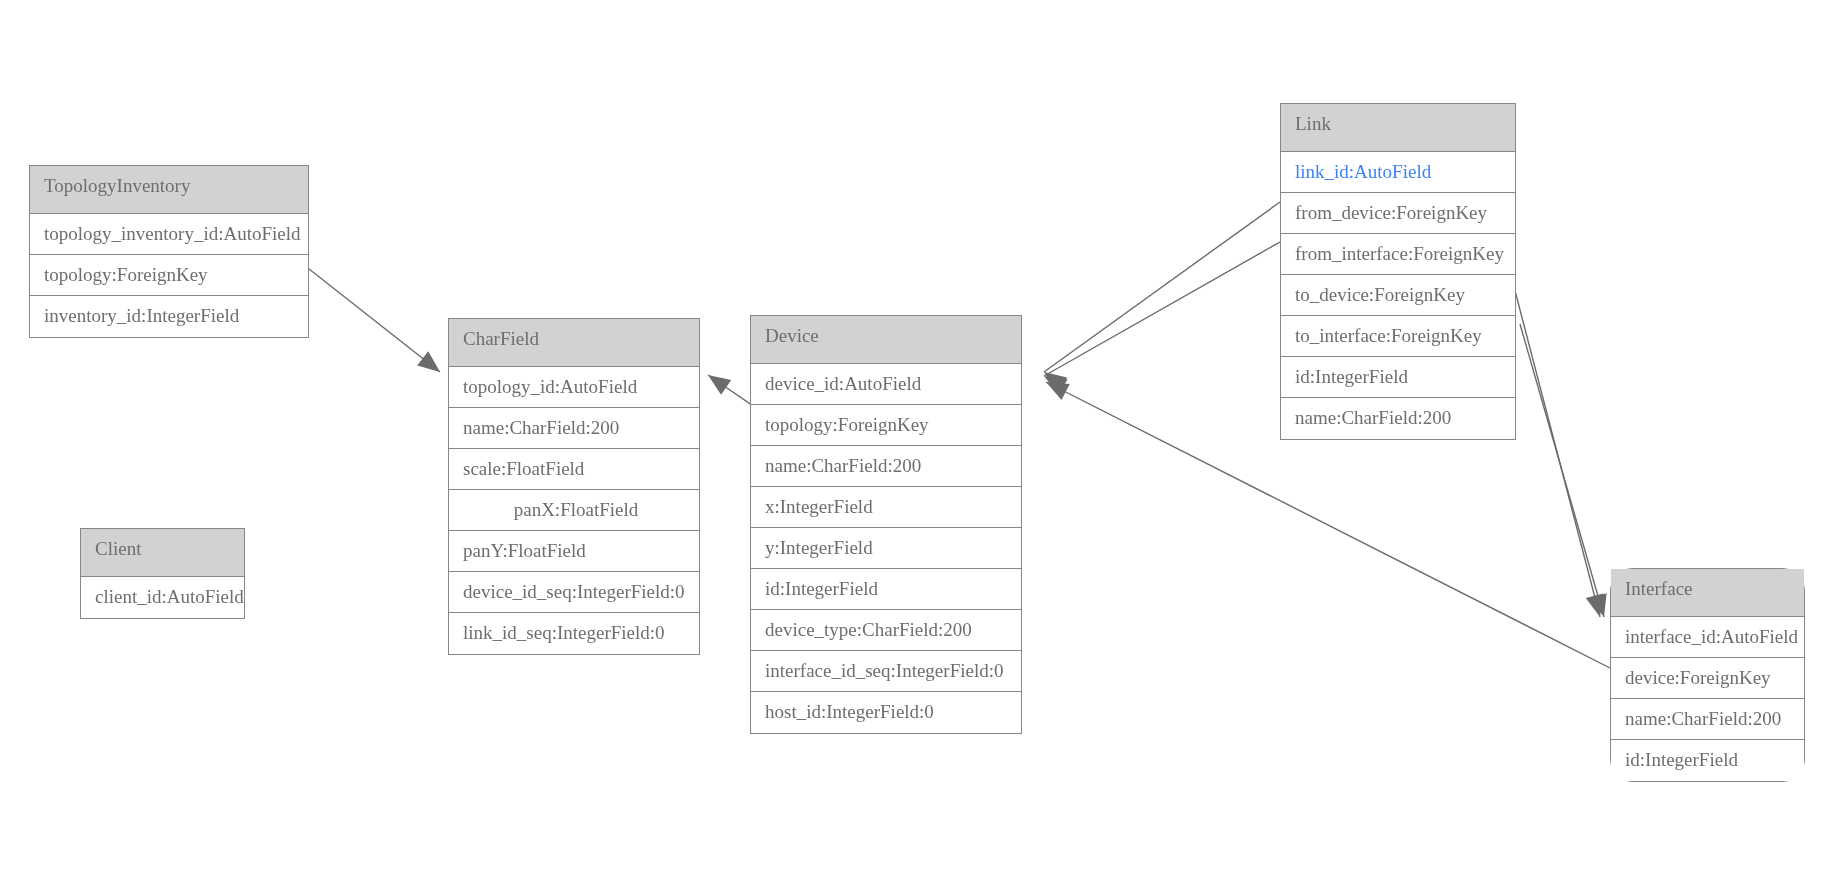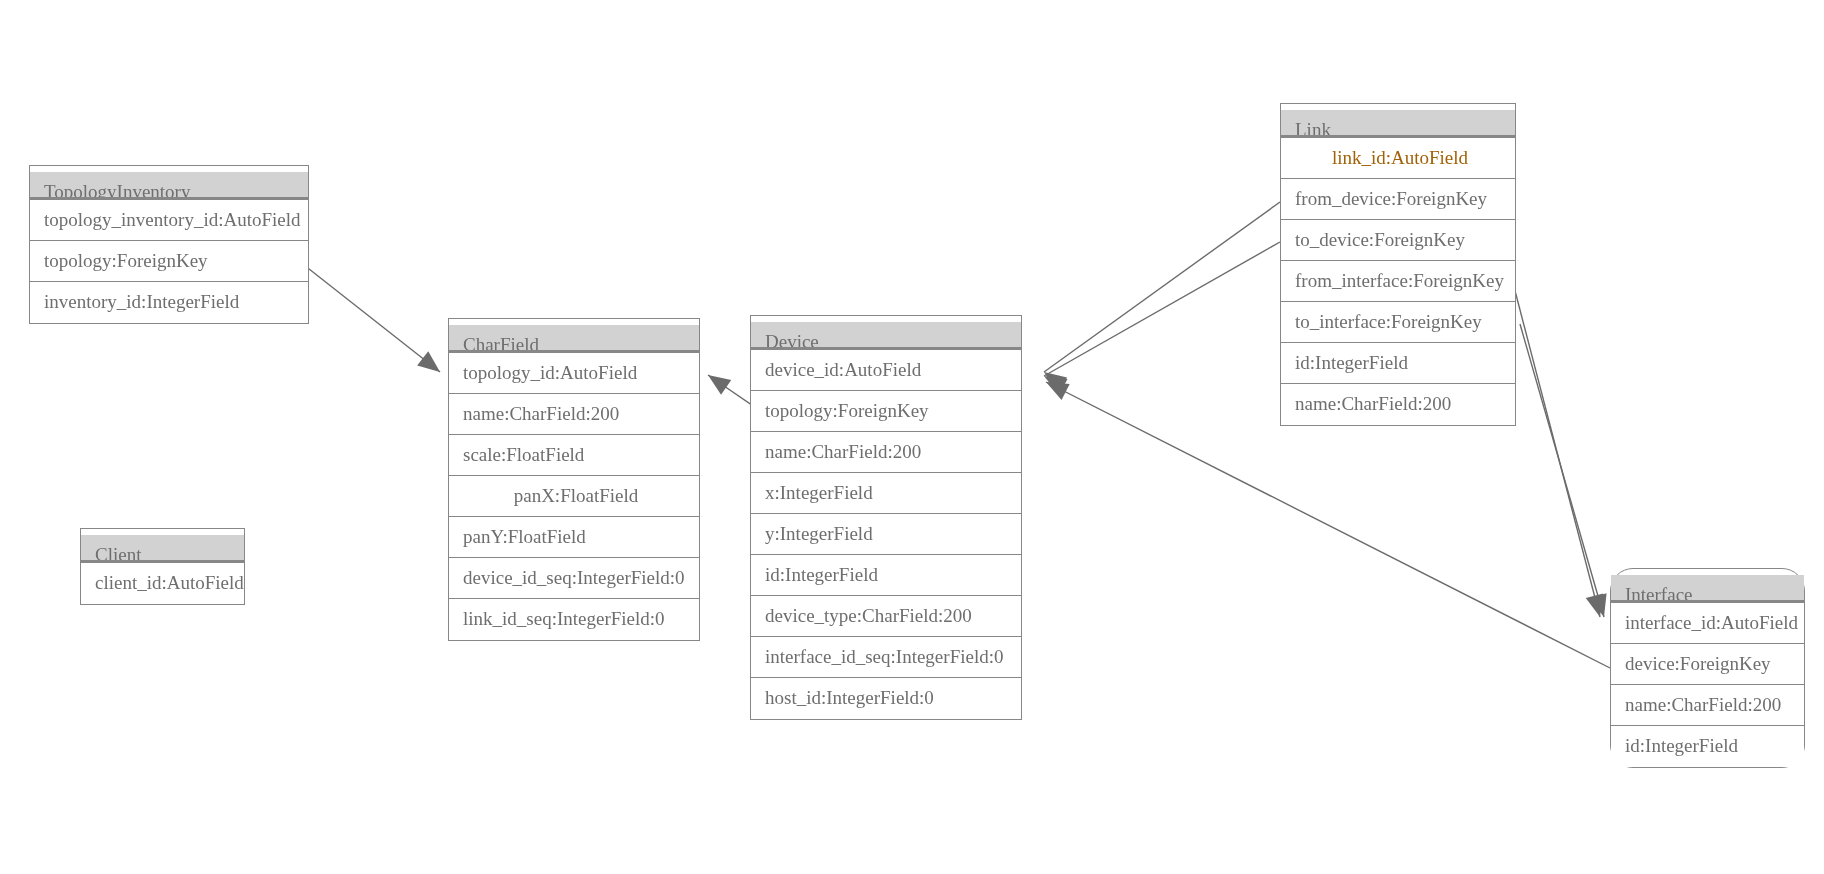--- a/index.html
+++ b/index.html
@@ -28,29 +28,28 @@
   .entity {
     position: absolute;
     z-index: 2;
     box-sizing: border-box;
     border: 1px solid #878787;
     background: #ffffff;
   }
   .entity-header {
     box-sizing: border-box;
     background: #d2d2d2;
-    border-bottom: 3px solid #0ea5e9;
+    border-bottom: 1px solid #0ea5e9;
     color: #6e6e6e;
     font-size: 19px;
     line-height: 40px;
-    height: 28px;
+    height: 48px;
     padding: 0 0 0 14px;
     white-space: nowrap;
     overflow: hidden;
-    margin-top: 6px;
   }
   .entity-field {
     box-sizing: border-box;
     border-bottom: 1px solid #878787;
     color: #6e6e6e;
     background: #ffffff;
     font-size: 19px;
     line-height: 40px;
     height: 41px;
     padding: 0 10px 0 14px;
@@ -123,24 +122,24 @@
         <div class="entity-field" style="color: rgb(110, 110, 110); border-bottom-color: rgb(135, 135, 135);">name:CharField:200</div>
         <div class="entity-field" style="color: rgb(110, 110, 110); border-bottom-color: rgb(135, 135, 135);">x:IntegerField</div>
         <div class="entity-field" style="color: rgb(110, 110, 110); border-bottom-color: rgb(135, 135, 135);">y:IntegerField</div>
         <div class="entity-field" style="color: rgb(110, 110, 110); border-bottom-color: rgb(135, 135, 135);">id:IntegerField</div>
         <div class="entity-field" style="color: rgb(110, 110, 110); border-bottom-color: rgb(135, 135, 135);">device_type:CharField:200</div>
         <div class="entity-field" style="color: rgb(110, 110, 110); border-bottom-color: rgb(135, 135, 135);">interface_id_seq:IntegerField:0</div>
         <div class="entity-field" style="color: rgb(110, 110, 110); border-bottom-color: rgb(135, 135, 135);">host_id:IntegerField:0</div>
       </div>
       <div class="entity" style="left: 1280px; top: 103px; width: 236px; border-color: rgb(135, 135, 135);">
         <div class="entity-header" style="background: rgb(210, 210, 210); color: rgb(110, 110, 110); border-bottom-color: rgb(135, 135, 135);">Link</div>
-        <div class="entity-field" style="color: #a16207; border-bottom-color: rgb(135, 135, 135); text-align: center;">link_id:AutoField</div>
+        <div class="entity-field" style="color: #3b82f6; border-bottom-color: rgb(135, 135, 135);">link_id:AutoField</div>
         <div class="entity-field" style="color: rgb(110, 110, 110); border-bottom-color: rgb(135, 135, 135);">from_device:ForeignKey</div>
+        <div class="entity-field" style="color: rgb(110, 110, 110); border-bottom-color: rgb(135, 135, 135);">from_interface:ForeignKey</div>
         <div class="entity-field" style="color: rgb(110, 110, 110); border-bottom-color: rgb(135, 135, 135);">to_device:ForeignKey</div>
-        <div class="entity-field" style="color: rgb(110, 110, 110); border-bottom-color: rgb(135, 135, 135);">from_interface:ForeignKey</div>
         <div class="entity-field" style="color: rgb(110, 110, 110); border-bottom-color: rgb(135, 135, 135);">to_interface:ForeignKey</div>
         <div class="entity-field" style="color: rgb(110, 110, 110); border-bottom-color: rgb(135, 135, 135);">id:IntegerField</div>
         <div class="entity-field" style="color: rgb(110, 110, 110); border-bottom-color: rgb(135, 135, 135);">name:CharField:200</div>
       </div>
       <div class="entity" style="left: 1610px; top: 568px; width: 195px; border-color: rgb(135, 135, 135); border-radius: 23px;">
         <div class="entity-header" style="background: rgb(210, 210, 210); color: rgb(110, 110, 110); border-bottom-color: rgb(135, 135, 135);">Interface</div>
         <div class="entity-field" style="color: rgb(110, 110, 110); border-bottom-color: rgb(135, 135, 135);">interface_id:AutoField</div>
         <div class="entity-field" style="color: rgb(110, 110, 110); border-bottom-color: rgb(135, 135, 135);">device:ForeignKey</div>
         <div class="entity-field" style="color: rgb(110, 110, 110); border-bottom-color: rgb(135, 135, 135);">name:CharField:200</div>
         <div class="entity-field" style="color: rgb(110, 110, 110); border-bottom-color: rgb(135, 135, 135);">id:IntegerField</div>

